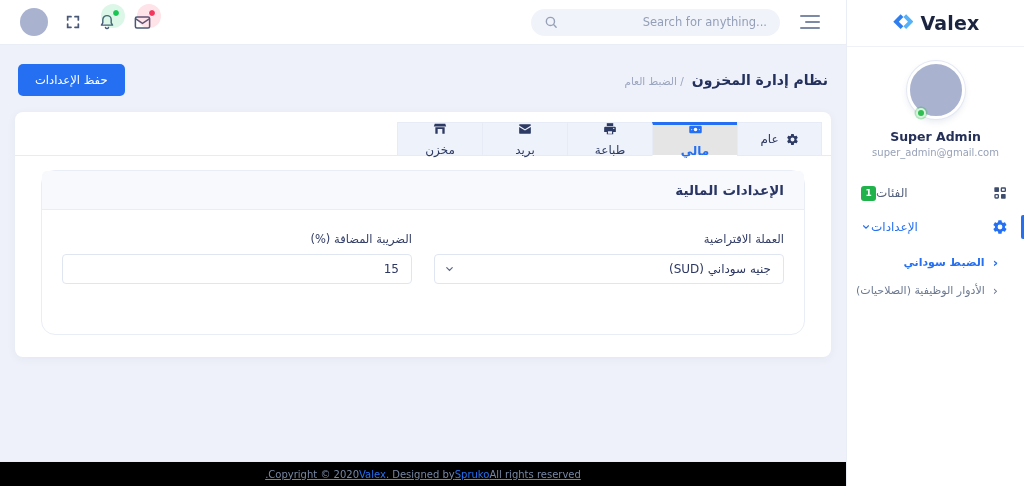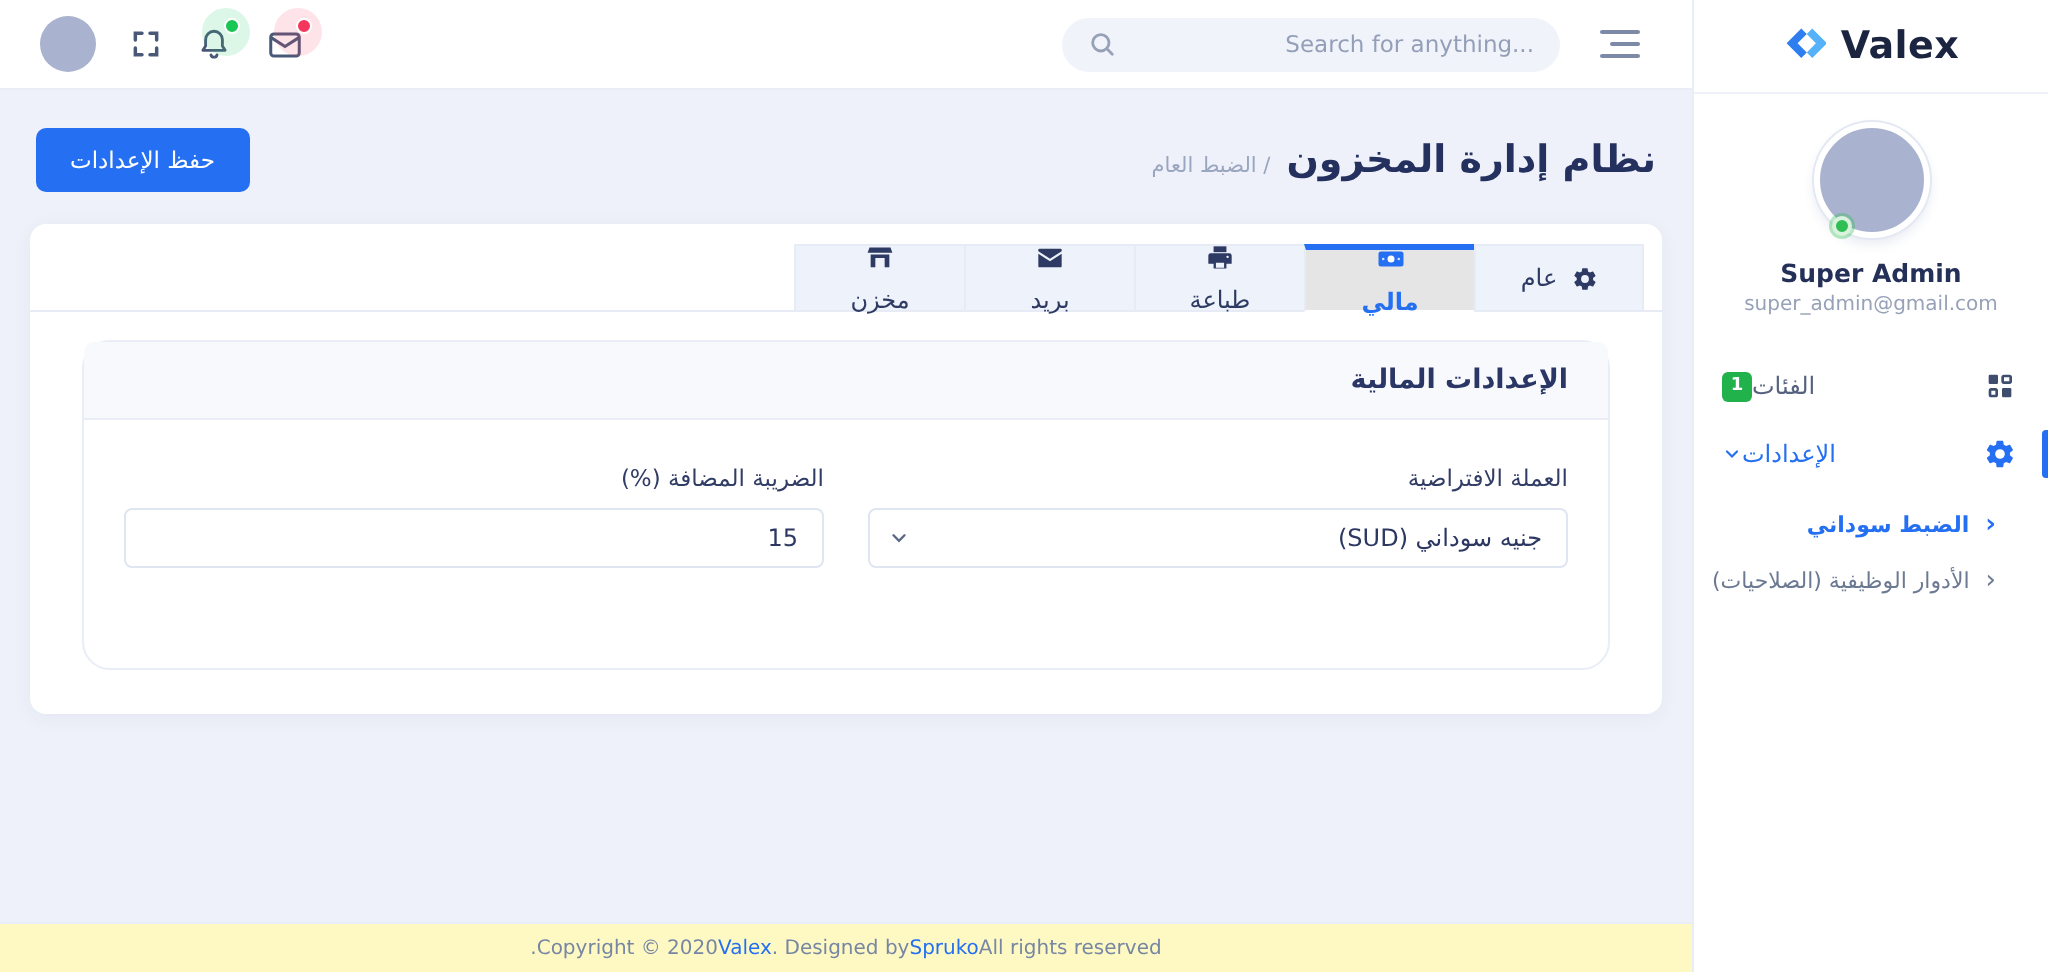--- a/index.html
+++ b/index.html
@@ -26,21 +26,21 @@
   .search-input { flex:1; border:none; outline:none; background:transparent; font-family:inherit; font-size:11.5px; color:#5a6787; text-align:right; direction:rtl; }
   .search-input::placeholder { color:#939eb8; }
   .menu-toggle { margin:0 26px 0 20px; cursor:pointer; display:flex; flex-direction:column; gap:3.5px; }
   .menu-toggle i { display:block; width:20px; height:2.2px; background:#7c8aa6; border-radius:1px; }
   .menu-toggle i:nth-child(2){ width:15px; align-self:flex-end; }
 
   
   .content { flex:1 1 auto; background:#eef1f9; padding:18px 15px 0; direction:rtl; }
   .page-head { display:flex; align-items:center; justify-content:space-between; height:34px; margin-bottom:15px; padding:0 3px; }
   .title-wrap { display:flex; align-items:baseline; }
-  .page-title { font-size:19px; font-weight:700; color:#24305e;text-align:right; }
+  .page-title { font-size:14px; font-weight:700; color:#24305e;text-align:right; }
   .breadcrumb { font-size:10.5px; color:#9aa5c0; margin-right:8px; }
   .save-btn { background:#2570f2; color:#fff; border:none; border-radius:5px; height:32px; padding:0 17px; font-size:11.5px; font-family:inherit; cursor:pointer; }
 
   
   .card { background:#fff; border-radius:8px; box-shadow:0 2px 10px rgba(40,60,120,.05); padding:10px 0 22px; }
   .tabs { display:flex; border-bottom:1px solid #e7ebf6; padding-right:9px; align-items:flex-end; }
   .tab { width:85px; height:34px; margin-bottom:-1px; display:flex; align-items:center; justify-content:center; gap:7px; background:#eef2fa; border:1px solid #e7ebf6; font-size:12px; color:#2d3a63; cursor:pointer; }
   .tab + .tab { margin-left:0; border-right:none;flex-direction:column; }
   .tab svg { flex:0 0 auto; }
   .tab.active { background:#e5e5e5; border-top:3px solid #2570f2; border-bottom:1px solid #fff; color:#2570f2; font-weight:700; }
@@ -50,21 +50,21 @@
   .section-head { background:#f8f9fc; border-bottom:1px solid #e9edf6; border-radius:5px 5px 0 0; padding:11px 20px; font-size:13.5px; font-weight:700; color:#2a3665; }
   .section-body { padding:22px 20px 50px; display:flex; gap:22px; }
   .field { flex:1; }
   .field-label { display:block; font-size:11.5px; color:#323d66; margin-bottom:8px; }
   .control { width:100%; height:30px; border:1px solid #dfe5f1; border-radius:4px; background:#fff; font-family:inherit; font-size:12px; color:#2c3762; padding:0 12px; outline:none; direction:rtl; }
   .select-wrap { position:relative; }
   .select-wrap select { appearance:none; -webkit-appearance:none; cursor:pointer; }
   .select-caret { position:absolute; left:10px; top:50%; transform:translateY(-50%); color:#5a6787; pointer-events:none; display:flex; }
 
   
-  .footer { height:25px; background:#fef9c3; border-top:1px solid #e9edf6; display:flex; align-items:center; justify-content:center; font-size:10px; color:#7787a3; direction:ltr; flex:0 0 auto; }
+  .footer { height:25px; background:#000000; border-top:1px solid #e9edf6; display:flex; align-items:center; justify-content:center; font-size:10px; color:#7787a3; direction:ltr; flex:0 0 auto;text-decoration:underline; }
   .footer a { color:#2570f2; text-decoration:none; }
 
   
   .sidebar { position:absolute; top:0; right:0; width:178px; height:486px; background:#fff; border-left:1px solid #e9edf6; direction:rtl; }
   .brand { height:47px; display:flex; align-items:center; justify-content:center; gap:7px; border-bottom:1px solid #eef1f8; direction:ltr; cursor:pointer; }
   .brand-text { font-size:19px; font-weight:700; color:#1c2540; letter-spacing:.2px; }
   .profile { text-align:center; padding:14px 0 8px; }
   .avatar-lg { position:relative; width:58px; height:58px; border-radius:50%; background:#a9b2cf; margin:0 auto; border:3px solid #fff; box-shadow:0 0 0 1px #e3e8f3, 0 3px 6px rgba(60,80,130,.12); cursor:pointer; }
   .status-dot { position:absolute; bottom:-2px; left:6px; width:10px; height:10px; border-radius:50%; background:#2fbe51; border:2px solid #d9f2de; box-shadow:0 0 0 1.5px rgba(47,190,81,.35); }
   .user-name { font-size:12.5px; font-weight:700; color:#253058; margin-top:10px; }

